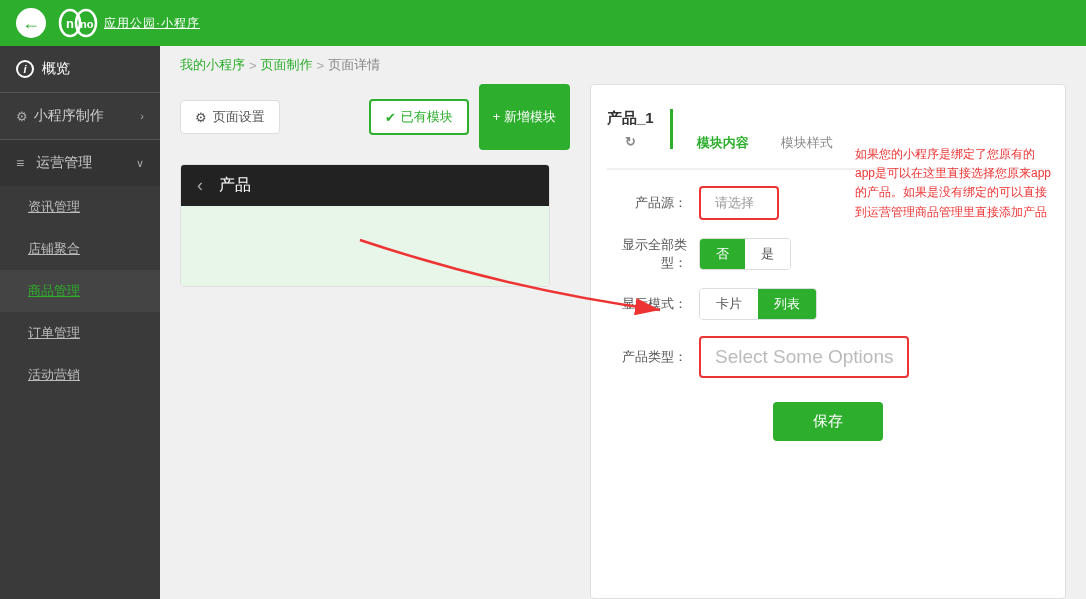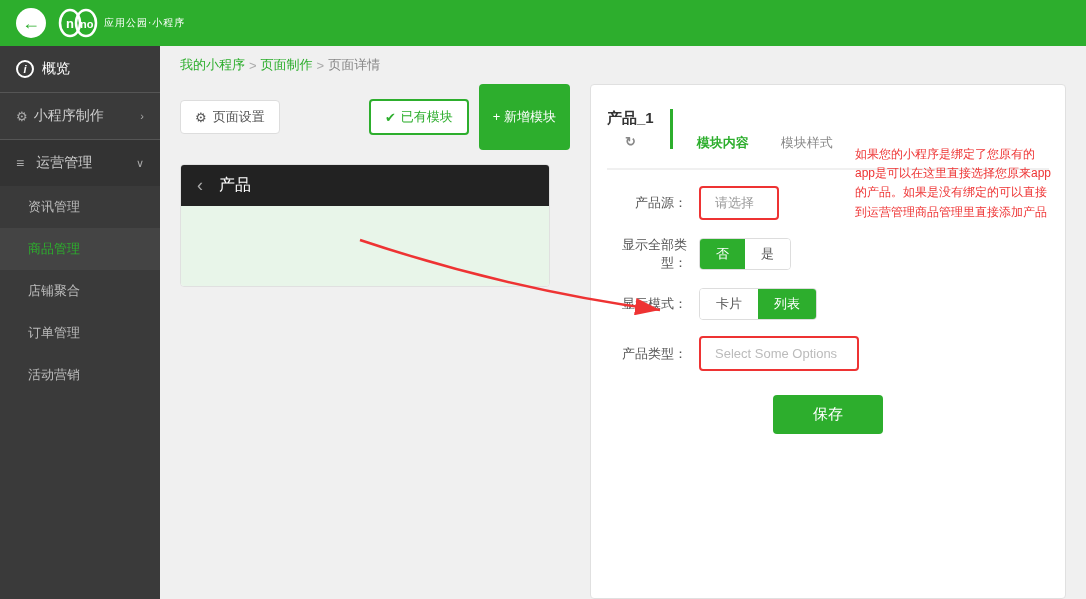--- a/index.html
+++ b/index.html
@@ -22,22 +22,23 @@
       cursor: pointer;
       color: #2dae2d;
       font-size: 18px;
       font-weight: bold;
     }
     .header-logo {
       display: flex; align-items: center; gap: 6px;
     }
     .logo-text {
       color: #fff;
-      font-size: 10px;
+      font-size: 12px;
       letter-spacing: 1px;
+      text-decoration: underline;
     }
 
     
     .layout {
       display: flex;
       height: 553px;
     }
 
     
     .sidebar {
@@ -91,20 +92,21 @@
     .sidebar-section-management .list-icon {
       color: #aaa;
       margin-right: 6px;
     }
     .sidebar-item {
       padding: 12px 16px 12px 28px;
       color: #bbb;
       font-size: 13px;
       cursor: pointer;
       transition: background 0.2s;
+      text-decoration: underline;
     }
     .sidebar-item.active {
       color: #fff;
       background: #444;
     }
     .sidebar-item.highlighted {
       color: #2dae2d;
     }
 
     
@@ -296,21 +298,21 @@
       color: #555;
     }
     .btn-toggle.active {
       background: #2dae2d;
       color: #fff;
     }
     .select-options-box {
       border: 2px solid #e33;
       border-radius: 4px;
       padding: 8px 14px;
-      font-size: 13px;
+      font-size: 19px;
       color: #bbb;
       min-width: 160px;
       background: #fff;
       cursor: pointer;
     }
 
     .btn-save {
       display: block;
       margin: 24px auto 18px;
       padding: 10px 40px;
@@ -383,25 +385,25 @@
     <div class="sidebar-section-management">
       <div style="display:flex;align-items:center;gap:6px;">
         <span class="list-icon">≡</span>
         <span>运营管理</span>
       </div>
       <span style="color:#aaa;font-size:11px;">∨</span>
     </div>
     <div class="sidebar-item">
       <span>资讯管理</span>
     </div>
+    <div class="sidebar-item">
+      <span>店铺聚合</span>
+    </div>
     <div class="sidebar-item active highlighted">
       <span>商品管理</span>
-    </div>
-    <div class="sidebar-item">
-      <span>店铺聚合</span>
     </div>
     <div class="sidebar-item">
       <span>订单管理</span>
     </div>
     <div class="sidebar-item">
       <span>活动营销</span>
     </div>
   </div>
 
   <div class="main-content">

